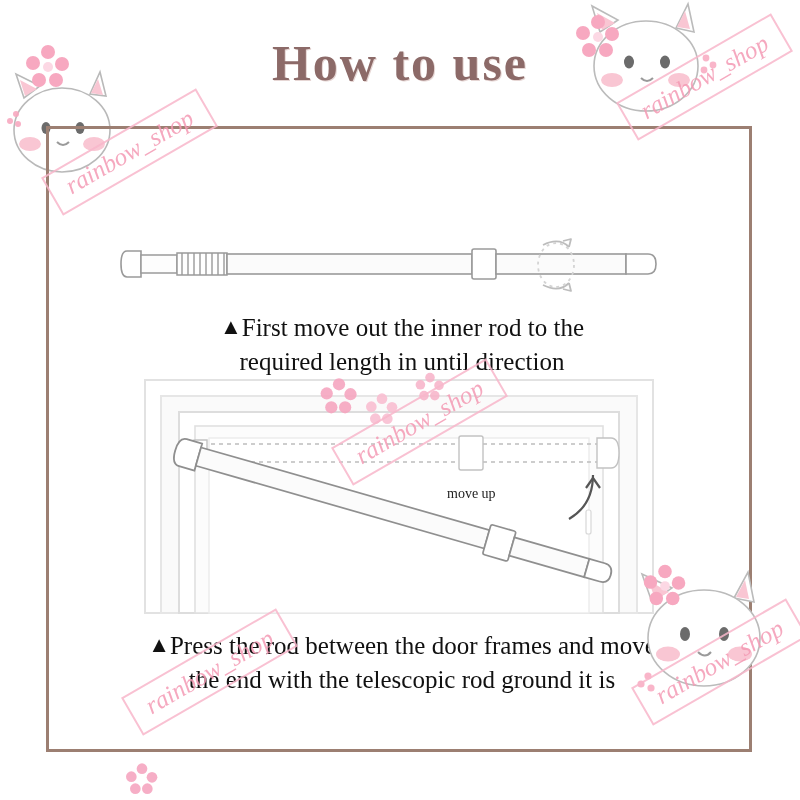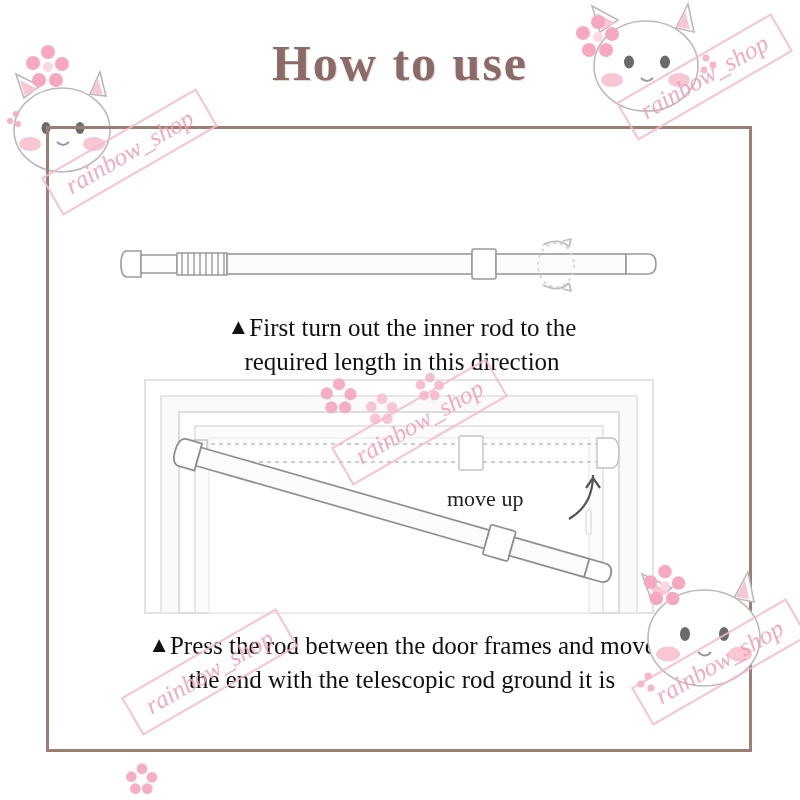--- a/index.html
+++ b/index.html
@@ -85,21 +85,21 @@
     top: 245px;
     width: 520px;
     height: 245px;
   }
 
   .moveup {
     position: absolute;
     left: 398px;
     top: 357px;
     font-family: "Liberation Serif", serif;
-    font-size: 22px;
+    font-size: 14px;
     color: #222222;
     white-space: nowrap;
   }
 
   
   .wm {
     position: absolute;
     font-family: "Liberation Serif", serif;
     font-style: italic;
     font-size: 25px;
@@ -237,23 +237,23 @@
         <path d="M424 16 q16 -8 26 2"></path>
         <path d="M450 18 l2 -8 l-8 2" stroke-linejoin="round"></path>
         <path d="M424 56 q16 8 26 -2"></path>
         <path d="M450 54 l2 8 l-8 -2" stroke-linejoin="round"></path>
         <ellipse cx="437" cy="36" rx="18" ry="22" stroke="#d4d4d4" stroke-dasharray="3 4"></ellipse>
       </g>
     </svg>
 
     <div class="caption caption-1">
       <div>
-        <span class="tri">▲</span><span>First turn out the inner rod to the</span>
+        <span class="tri">▲</span><span>First move out the inner rod to the</span>
       </div>
-      <div>required length in this direction</div>
+      <div>required length in until direction</div>
     </div>
 
     <svg class="door-wrap" viewBox="0 0 520 245">
 
       <rect x="6" y="6" width="508" height="233" fill="#ffffff" stroke="#e2e2e2" stroke-width="2"></rect>
       <rect x="22" y="22" width="476" height="217" fill="#fafafa" stroke="#e6e6e6" stroke-width="2"></rect>
       <rect x="40" y="38" width="440" height="201" fill="#ffffff" stroke="#dddddd" stroke-width="2"></rect>
 
       <rect x="56" y="52" width="408" height="187" fill="#fcfcfc" stroke="#e0e0e0" stroke-width="1.6"></rect>
       <rect x="70" y="64" width="380" height="175" fill="#ffffff" stroke="#ececec" stroke-width="1.4"></rect>

